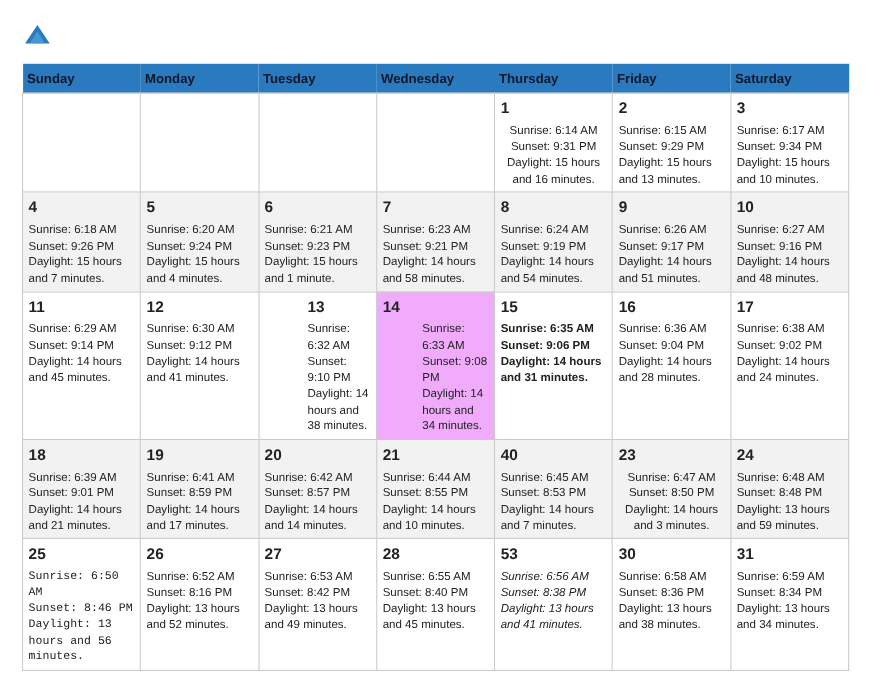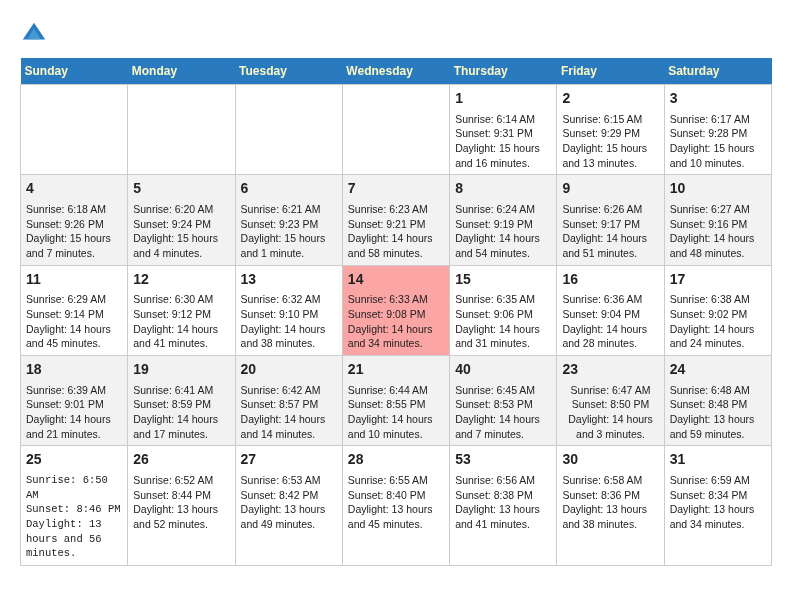--- a/index.html
+++ b/index.html
@@ -46,21 +46,21 @@
       font-size: 15px;
       color: #444;
     }
     table {
       width: 100%;
       border-collapse: collapse;
       font-size: 11px;
     }
     th {
       background-color: #2a7abf;
-      color: #fef9c3;
+      color: #0f172a;
       padding: 6px 4px;
       text-align: left;
       font-size: 12px;
       font-weight: bold;
     }
     td {
       border: 1px solid #ccc;
       vertical-align: top;
       padding: 4px 5px;
       width: calc(100% / 7);
@@ -118,34 +118,34 @@
       </tr>
   </thead>
   <tbody id="calendar-body">
   <tr>
         <td class="empty" style="background-color: rgb(255, 255, 255);"></td>
         <td class="empty" style="background-color: rgb(255, 255, 255);"></td>
         <td class="empty" style="background-color: rgb(255, 255, 255);"></td>
         <td class="empty" style="background-color: rgb(255, 255, 255);"></td>
         <td style="background-color: rgb(255, 255, 255);">
           <span class="day-num">1</span>
-          <div class="day-details" style="white-space: pre-line;">Sunrise: 6:14 AM
+          <div class="day-details" style="white-space: pre-line; text-align: center;">Sunrise: 6:14 AM
 Sunset: 9:31 PM
 Daylight: 15 hours and 16 minutes.</div>
         </td>
         <td style="background-color: rgb(255, 255, 255);">
           <span class="day-num">2</span>
           <div class="day-details" style="white-space: pre-line;">Sunrise: 6:15 AM
 Sunset: 9:29 PM
 Daylight: 15 hours and 13 minutes.</div>
         </td>
         <td style="background-color: rgb(255, 255, 255);">
           <span class="day-num">3</span>
           <div class="day-details" style="white-space: pre-line;">Sunrise: 6:17 AM
-Sunset: 9:28 PM
+Sunset: 9:34 PM
 Daylight: 15 hours and 10 minutes.</div>
         </td>
       </tr>
       <tr>
         <td style="background-color: rgb(242, 242, 242);">
           <span class="day-num">4</span>
           <div class="day-details" style="white-space: pre-line;">Sunrise: 6:18 AM
 Sunset: 9:26 PM
 Daylight: 15 hours and 7 minutes.</div>
         </td>
@@ -192,35 +192,35 @@
           <div class="day-details" style="white-space: pre-line;">Sunrise: 6:29 AM
 Sunset: 9:14 PM
 Daylight: 14 hours and 45 minutes.</div>
         </td>
         <td style="background-color: rgb(255, 255, 255);">
           <span class="day-num">12</span>
           <div class="day-details" style="white-space: pre-line;">Sunrise: 6:30 AM
 Sunset: 9:12 PM
 Daylight: 14 hours and 41 minutes.</div>
         </td>
-        <td style="background-color: rgb(255, 255, 255);">
+        <td style="background-color: rgb(255, 255, 255); padding-left: 44px;">
           <span class="day-num">13</span>
           <div class="day-details" style="white-space: pre-line;">Sunrise: 6:32 AM
 Sunset: 9:10 PM
 Daylight: 14 hours and 38 minutes.</div>
         </td>
-        <td style="background-color: #fca5a5;">
+        <td style="background-color: #f0abfc;">
           <span class="day-num">14</span>
-          <div class="day-details" style="white-space: pre-line;">Sunrise: 6:33 AM
+          <div class="day-details" style="white-space: pre-line; margin-left: 36px;">Sunrise: 6:33 AM
 Sunset: 9:08 PM
 Daylight: 14 hours and 34 minutes.</div>
         </td>
         <td style="background-color: rgb(255, 255, 255);">
           <span class="day-num">15</span>
-          <div class="day-details" style="white-space: pre-line;">Sunrise: 6:35 AM
+          <div class="day-details" style="white-space: pre-line; font-weight: bold;">Sunrise: 6:35 AM
 Sunset: 9:06 PM
 Daylight: 14 hours and 31 minutes.</div>
         </td>
         <td style="background-color: rgb(255, 255, 255);">
           <span class="day-num">16</span>
           <div class="day-details" style="white-space: pre-line;">Sunrise: 6:36 AM
 Sunset: 9:04 PM
 Daylight: 14 hours and 28 minutes.</div>
         </td>
         <td style="background-color: rgb(255, 255, 255);">
@@ -277,38 +277,38 @@
       <tr>
         <td style="background-color: rgb(255, 255, 255);">
           <span class="day-num">25</span>
           <div class="day-details" style="white-space: pre-line; font-family: Liberation Mono, monospace;">Sunrise: 6:50 AM
 Sunset: 8:46 PM
 Daylight: 13 hours and 56 minutes.</div>
         </td>
         <td style="background-color: rgb(255, 255, 255);">
           <span class="day-num">26</span>
           <div class="day-details" style="white-space: pre-line;">Sunrise: 6:52 AM
-Sunset: 8:44 PM
+Sunset: 8:16 PM
 Daylight: 13 hours and 52 minutes.</div>
         </td>
         <td style="background-color: rgb(255, 255, 255);">
           <span class="day-num">27</span>
           <div class="day-details" style="white-space: pre-line;">Sunrise: 6:53 AM
 Sunset: 8:42 PM
 Daylight: 13 hours and 49 minutes.</div>
         </td>
         <td style="background-color: rgb(255, 255, 255);">
           <span class="day-num">28</span>
           <div class="day-details" style="white-space: pre-line;">Sunrise: 6:55 AM
 Sunset: 8:40 PM
 Daylight: 13 hours and 45 minutes.</div>
         </td>
         <td style="background-color: rgb(255, 255, 255);">
           <span class="day-num">53</span>
-          <div class="day-details" style="white-space: pre-line;">Sunrise: 6:56 AM
+          <div class="day-details" style="white-space: pre-line; font-style: italic;">Sunrise: 6:56 AM
 Sunset: 8:38 PM
 Daylight: 13 hours and 41 minutes.</div>
         </td>
         <td style="background-color: rgb(255, 255, 255);">
           <span class="day-num">30</span>
           <div class="day-details" style="white-space: pre-line;">Sunrise: 6:58 AM
 Sunset: 8:36 PM
 Daylight: 13 hours and 38 minutes.</div>
         </td>
         <td style="background-color: rgb(255, 255, 255);">

